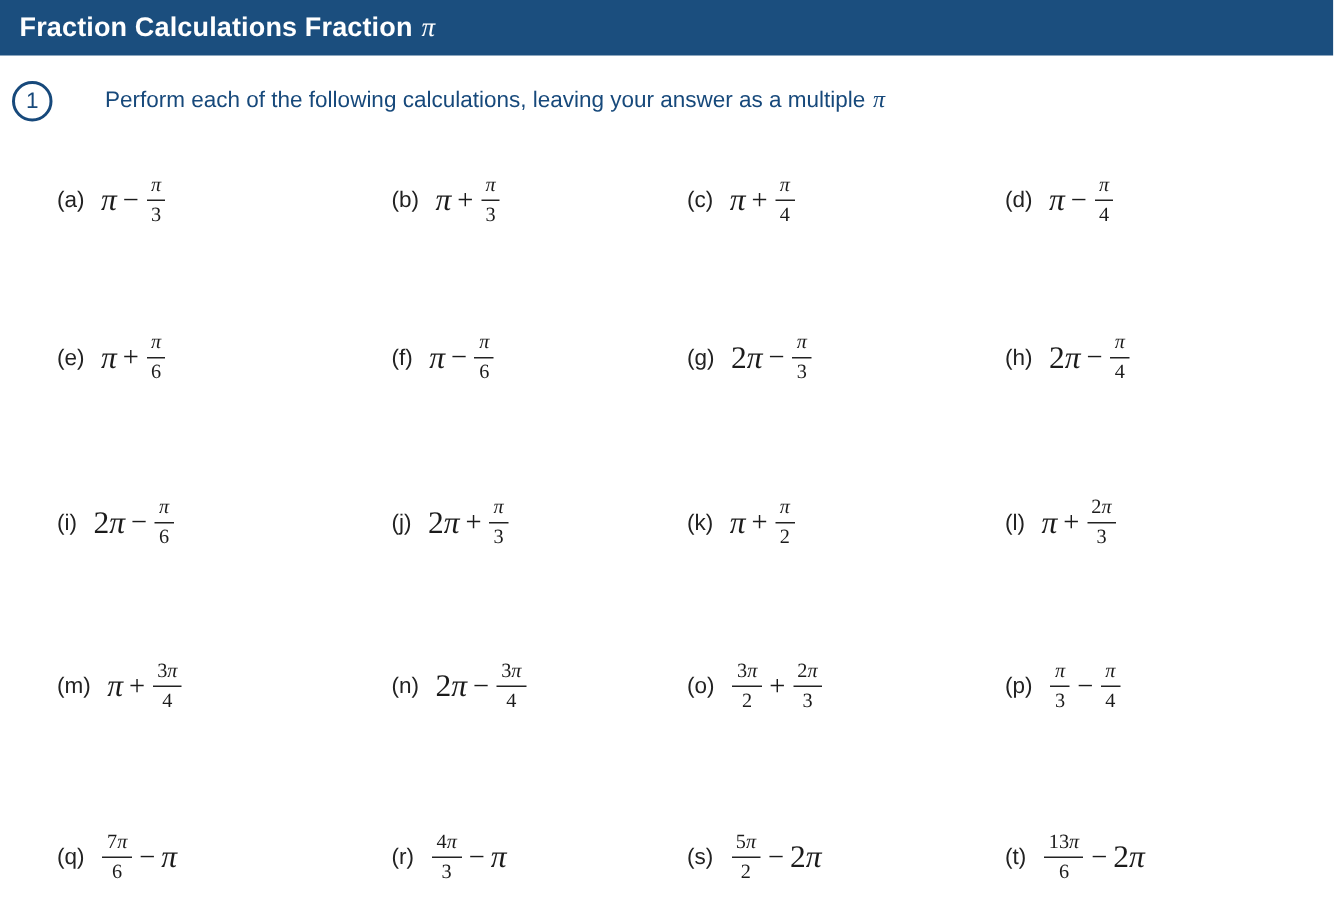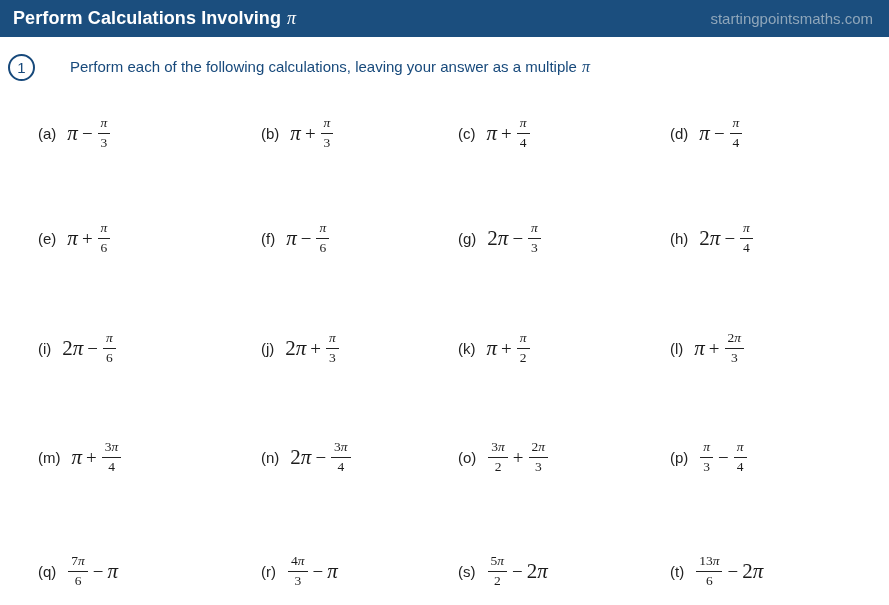--- a/index.html
+++ b/index.html
@@ -135,24 +135,23 @@
     text-align: center;
   }
 </style>
 </head>
 <body>
 
 <div class="page">
 
   <div class="header">
     <span class="header-title">
-      <span>Perform Calculations Involving</span>
+      <span>Fraction Calculations Fraction</span>
       <span class="pi">π</span>
     </span>
-    <span class="header-site">startingpointsmaths.com</span>
   </div>
 
   <div class="instruction">
     <span class="qnum-circle">
       <span>1</span>
     </span>
     <span class="qtext">
       <span>Perform each of the following calculations, leaving your answer as a multiple</span>
       <span class="pi">π</span>
     </span>

